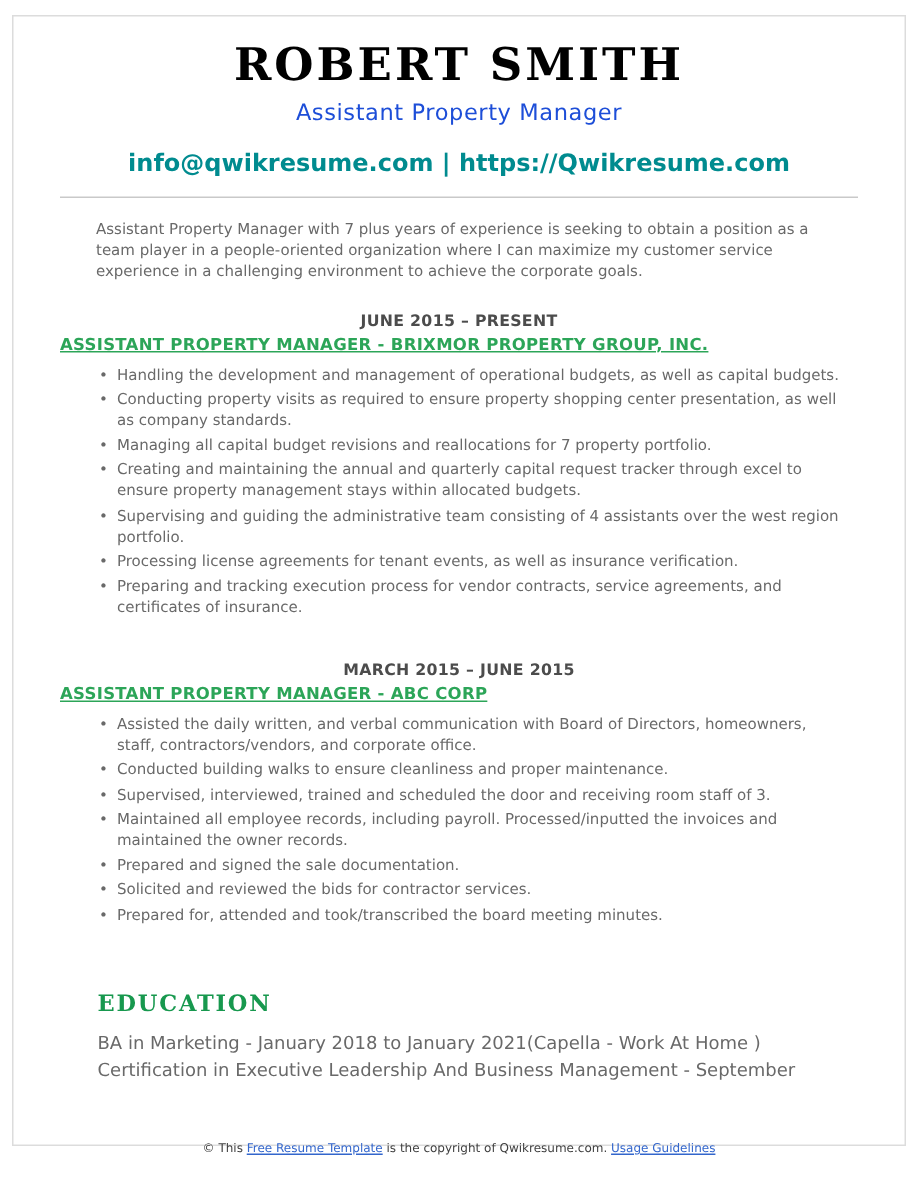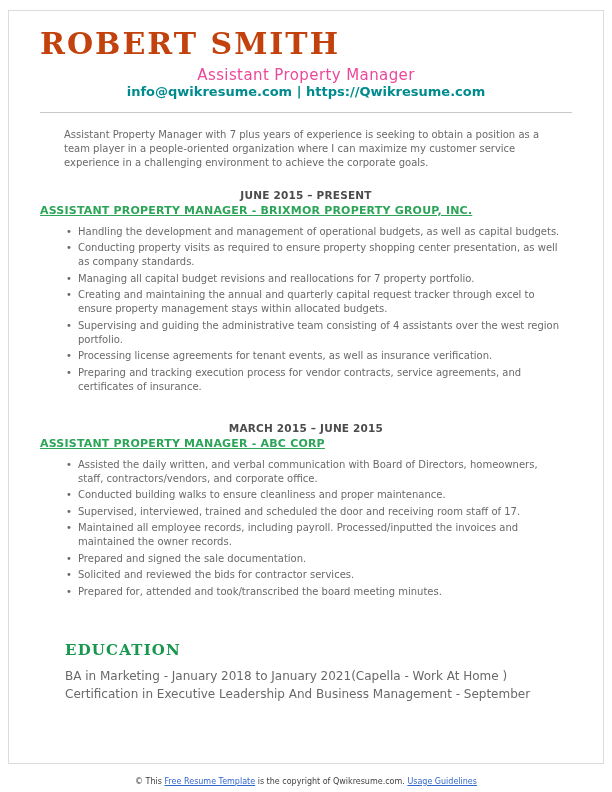--- a/index.html
+++ b/index.html
@@ -19,38 +19,40 @@
     left: 8px; right: 8px; top: 10px; bottom: 28px;
     border: 1px solid #dcdcdc;
     pointer-events: none;
   }
   .content {
     position: relative;
     padding: 26px 40px 0 40px;
   }
   .name {
     margin: 0;
+    text-align: center;
     font-family: "DejaVu Serif", "Liberation Serif", serif;
     font-weight: 700;
     font-size: 30px;
     letter-spacing: 2px;
-    color: #c2410c;
+    color: #000000;
   }
   .subtitle {
     text-align: center;
     font-size: 15px;
     letter-spacing: 0.4px;
-    color: #ec4899;
+    color: #1d4ed8;
     margin-top: 5px;
   }
   .contact {
     text-align: center;
-    font-size: 13px;
+    font-size: 16px;
     font-weight: 700;
     color: #008b8f;
+    margin-top: 15px;
   }
   .contact a { color: #008b8f; text-decoration: none; }
   hr.divider {
     border: none;
     border-top: 1px solid #c9c9c9;
     margin: 13px 0 15px 0;
   }
   .summary {
     margin: 0 24px;
     font-size: 10px;
@@ -106,21 +108,21 @@
     color: #17984e;
   }
   .edu-lines { margin-top: 8px; }
   .edu-line {
     font-size: 12px;
     line-height: 1.5;
     color: #696969;
   }
   .footer {
     position: absolute;
-    left: 0; right: 0; bottom: 6px;
+    left: 0; right: 0; bottom: 22px;
     text-align: center;
     font-size: 8px;
     color: #3f3f3f;
   }
   .footer a {
     color: #3366cc;
     text-decoration: underline;
     cursor: pointer;
   }
 </style>
@@ -154,21 +156,21 @@
         <li>Preparing and tracking execution process for vendor contracts, service agreements, and certificates of insurance.</li>
       </ul>
     </section>
 
     <section class="job second">
       <div class="dates">MARCH 2015 – JUNE 2015</div>
       <div class="role">ASSISTANT PROPERTY MANAGER - ABC CORP</div>
       <ul>
         <li>Assisted the daily written, and verbal communication with Board of Directors, homeowners, staff, contractors/vendors, and corporate office.</li>
         <li>Conducted building walks to ensure cleanliness and proper maintenance.</li>
-        <li>Supervised, interviewed, trained and scheduled the door and receiving room staff of 17.</li>
+        <li>Supervised, interviewed, trained and scheduled the door and receiving room staff of 3.</li>
         <li>Maintained all employee records, including payroll. Processed/inputted the invoices and maintained the owner records.</li>
         <li>Prepared and signed the sale documentation.</li>
         <li>Solicited and reviewed the bids for contractor services.</li>
         <li>Prepared for, attended and took/transcribed the board meeting minutes.</li>
       </ul>
     </section>
 
     <section class="education">
       <h2>EDUCATION</h2>
       <div class="edu-lines">

